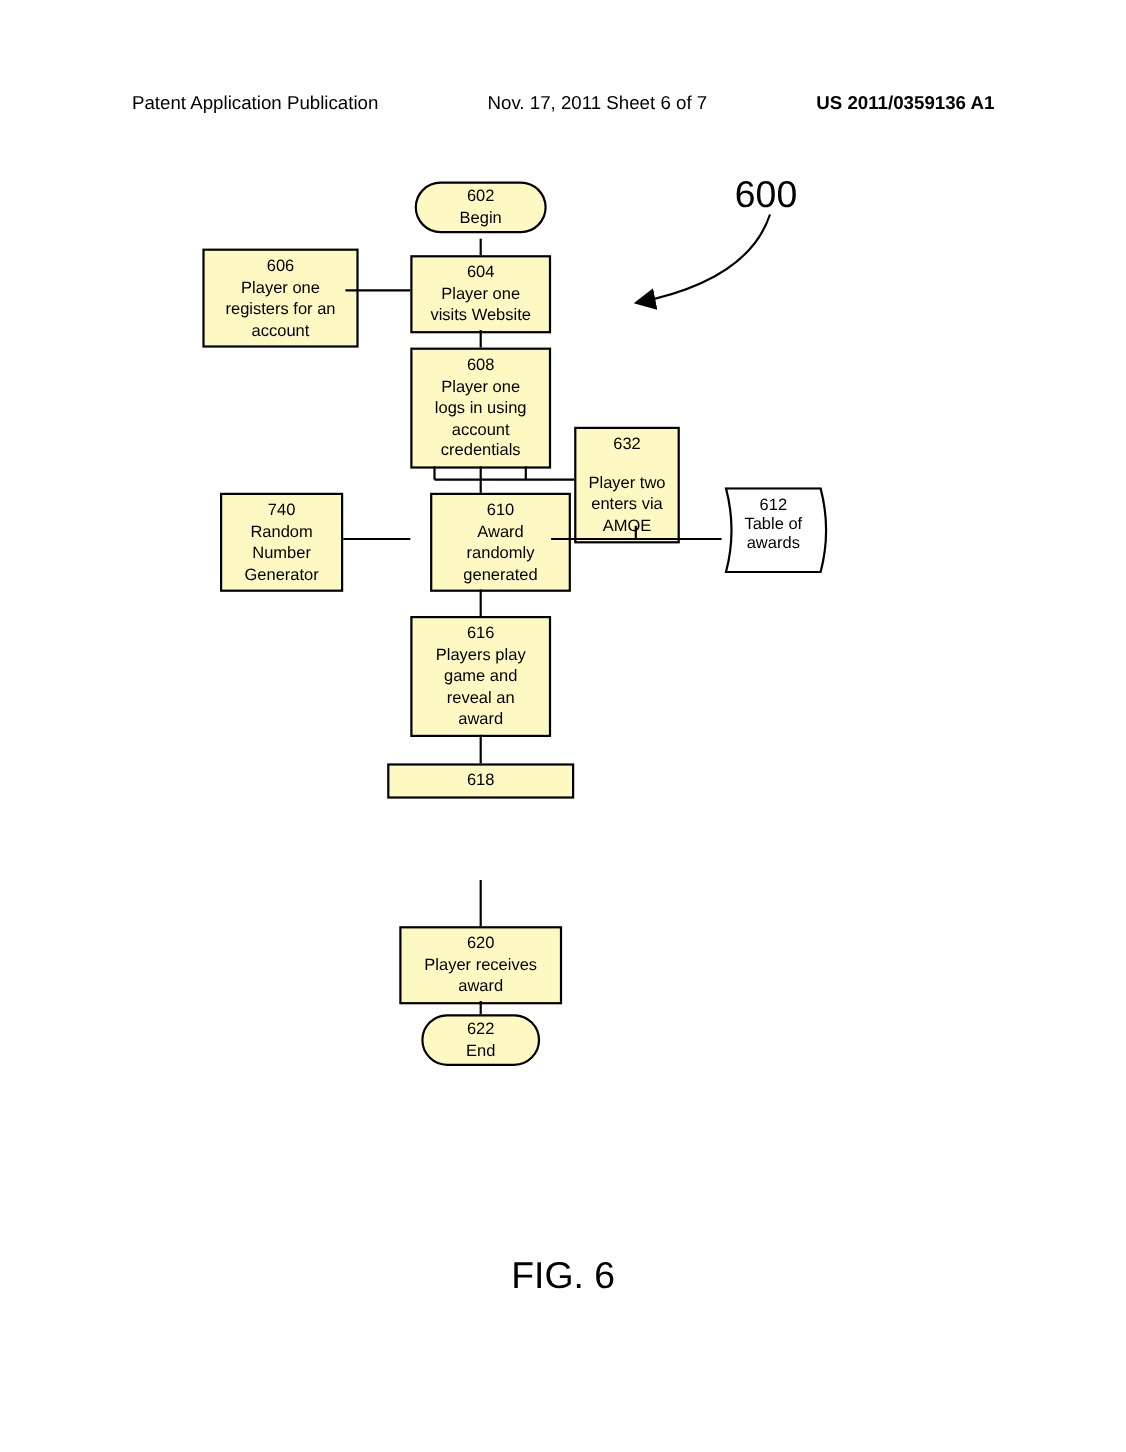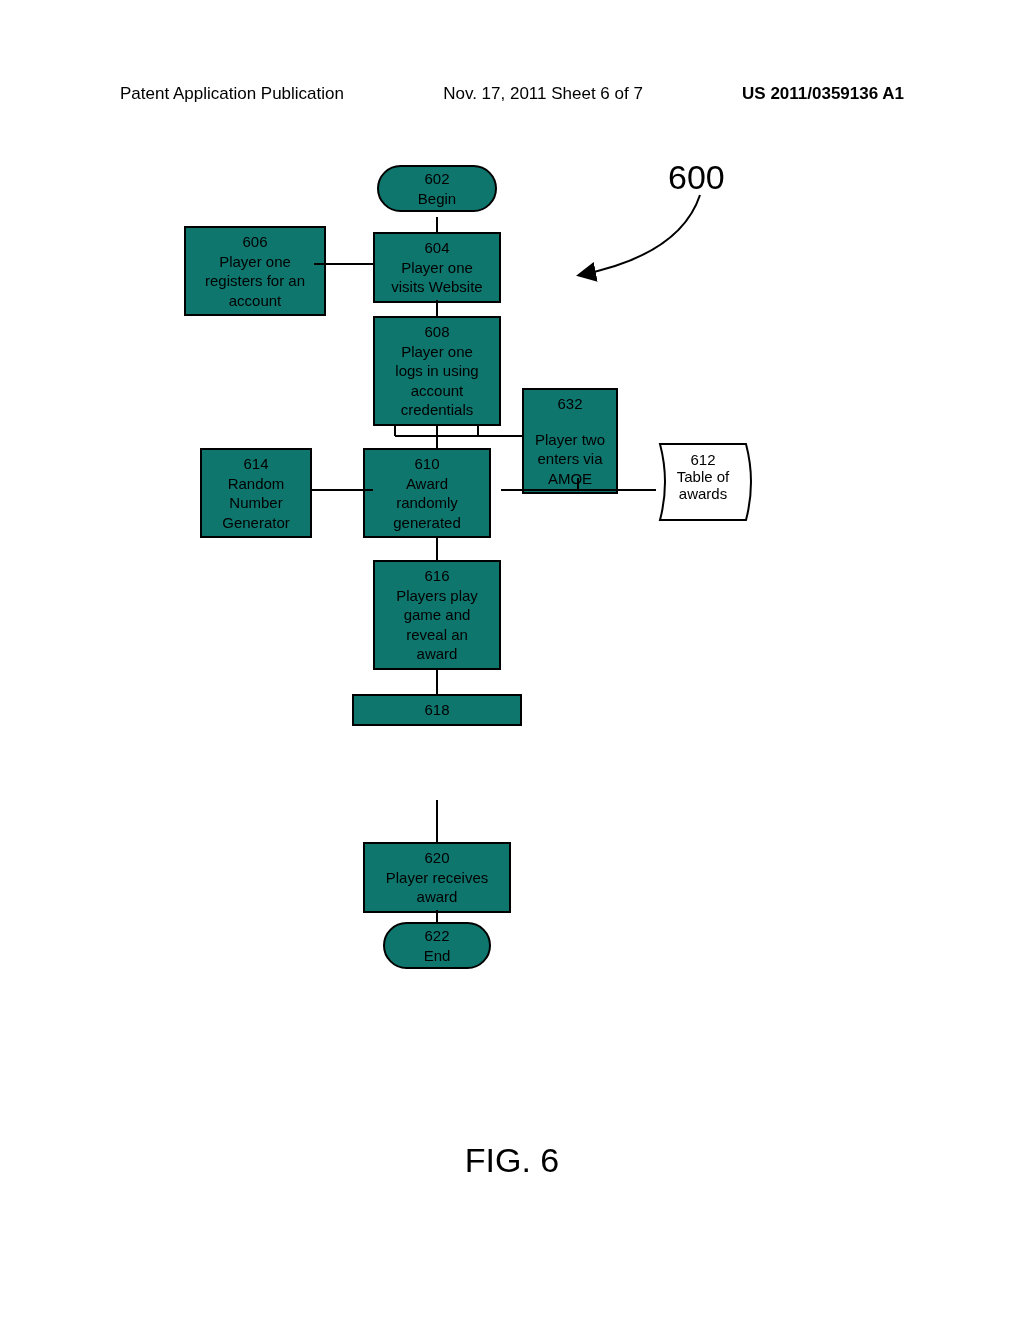--- a/index.html
+++ b/index.html
@@ -19,21 +19,21 @@
       justify-content: space-between;
       padding: 0 120px;
       font-size: 17px;
     }
     .header-left { font-weight: normal; }
     .header-center { }
     .header-right { font-weight: bold; }
     .box {
       position: absolute;
       border: 2px solid black;
-      background: #0f766e;
+      background: #fef9c3;
       text-align: center;
       padding: 4px 8px;
       font-size: 15px;
       line-height: 1.3;
       display: flex;
       flex-direction: column;
       justify-content: center;
     }
     .terminal {
       border-radius: 28px;
@@ -103,27 +103,27 @@
 </div>
 
 <div class="box" style="left:522px; top:388px; width:96px;gap:16px;">
   <span>632</span>
   <span style="white-space:pre-line;">Player two
 enters via
 AMOE</span>
 </div>
 
 <div class="box" style="left:200px; top:448px; width:112px;">
-  <span>614</span>
+  <span>740</span>
   <span style="white-space:pre-line;">Random
 Number
 Generator</span>
 </div>
 
-<div class="box" style="left:363px; top:448px; width:128px;">
+<div class="box" style="left:391px; top:448px; width:128px;">
   <span>610</span>
   <span style="white-space:pre-line;">Award
 randomly
 generated</span>
 </div>
 
 <div style="position:absolute; left:650px; top:443px; width:106px; text-align:center; font-size:15px;">
   <svg width="106" height="78" style="position:absolute; left:0; top:0;">
     <path d="M 10 1 Q 20 39 10 77 L 96 77 Q 106 39 96 1 Z" fill="white" stroke="black" stroke-width="2"></path>
   </svg>

